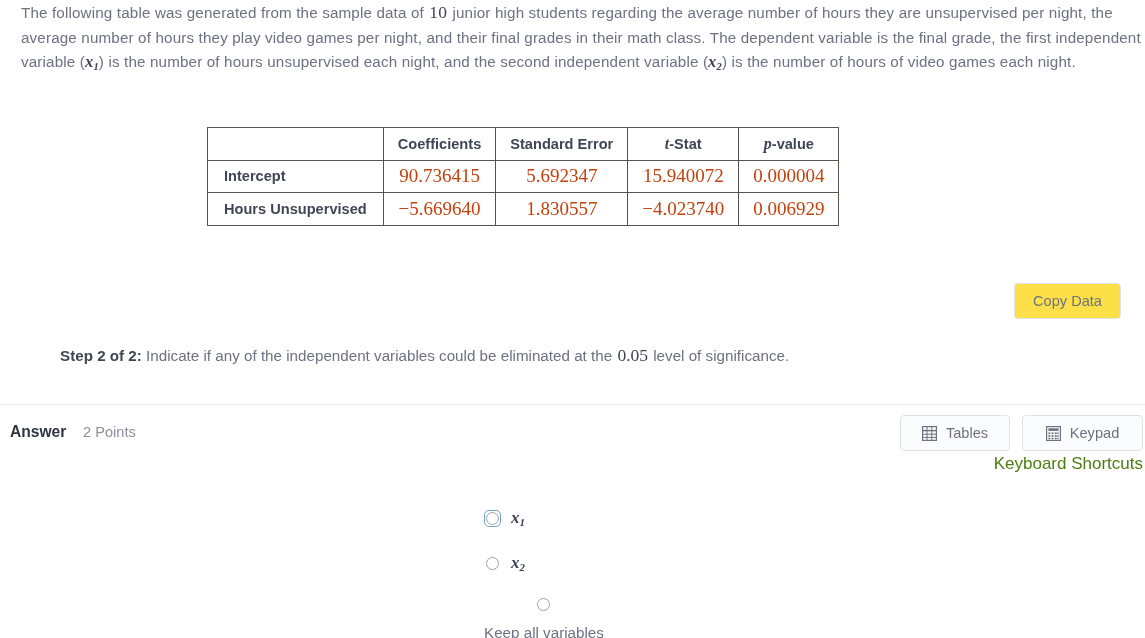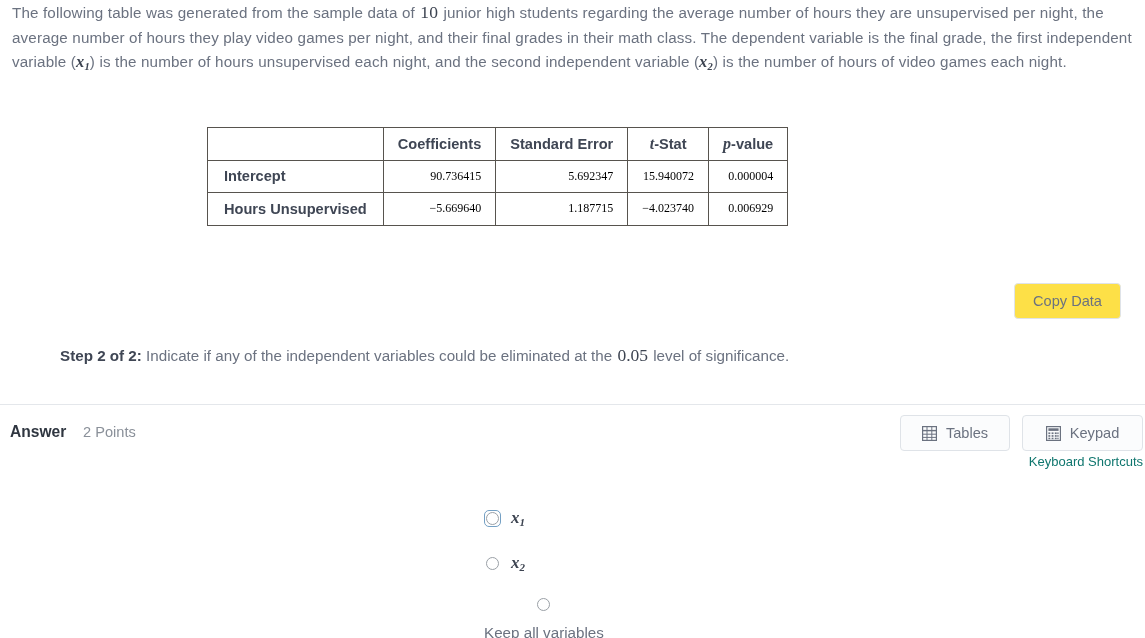--- a/index.html
+++ b/index.html
@@ -12,21 +12,21 @@
     height: 638px;
     position: relative;
     font-family: "Liberation Sans", sans-serif;
     color: #4a5568;
     overflow: hidden;
   }
 
   
   .intro {
     position: absolute;
-    left: 12px;
+    left: 21px;
     top: 0px;
     width: 1121px;
     font-size: 15.2px;
     line-height: 24.5px;
     color: #6b7280;
     letter-spacing: 0.01em;
   }
   .mathnum {
     font-family: "Liberation Serif", serif;
     font-size: 17.5px;
@@ -74,23 +74,23 @@
   .reg-table td.rowhead {
     font-weight: bold;
     font-size: 14.6px;
     color: #3f4654;
     text-align: left;
     padding: 0 16px;
     white-space: nowrap;
   }
   .reg-table td.num {
     font-family: "Liberation Serif", serif;
-    font-size: 12px;
-    color: #000000;
-    text-align: right;
+    font-size: 19px;
+    color: #c2410c;
+    text-align: center;
     padding: 0 14px;
     white-space: nowrap;
   }
   .it {
     font-family: "Liberation Serif", serif;
     font-style: italic;
     font-weight: bold;
     font-size: 16px;
   }
 
@@ -172,22 +172,22 @@
     text-align: center;
   }
   .tool-btn.tables { left: 900px; top: 415px; width: 110px; }
   .tool-btn.keypad { left: 1022px; top: 415px; width: 121px; }
   .tool-btn svg { display: block; flex: none; }
 
   .kbd-shortcuts {
     position: absolute;
     right: 2px;
     top: 454px;
-    font-size: 13px;
-    color: #0f766e;
+    font-size: 17px;
+    color: #4d7c0f;
     text-decoration: none;
     cursor: pointer;
   }
 
   
   .option {
     position: absolute;
     left: 484px;
     display: flex;
     align-items: center;
@@ -253,21 +253,21 @@
     <tr>
       <td class="rowhead">Intercept</td>
       <td class="num">90.736415</td>
       <td class="num">5.692347</td>
       <td class="num">15.940072</td>
       <td class="num">0.000004</td>
     </tr>
     <tr>
       <td class="rowhead">Hours Unsupervised</td>
       <td class="num">−5.669640</td>
-      <td class="num">1.187715</td>
+      <td class="num">1.830557</td>
       <td class="num">−4.023740</td>
       <td class="num">0.006929</td>
     </tr>
   </tbody>
 </table>
 
 <button class="copy-data-btn">Copy Data</button>
 
 <div class="step-line">
   <span class="step-label">Step 2 of 2:</span><span> Indicate if any of the independent variables could be eliminated at the </span><span class="mathnum">0.05</span><span> level of significance.</span>

